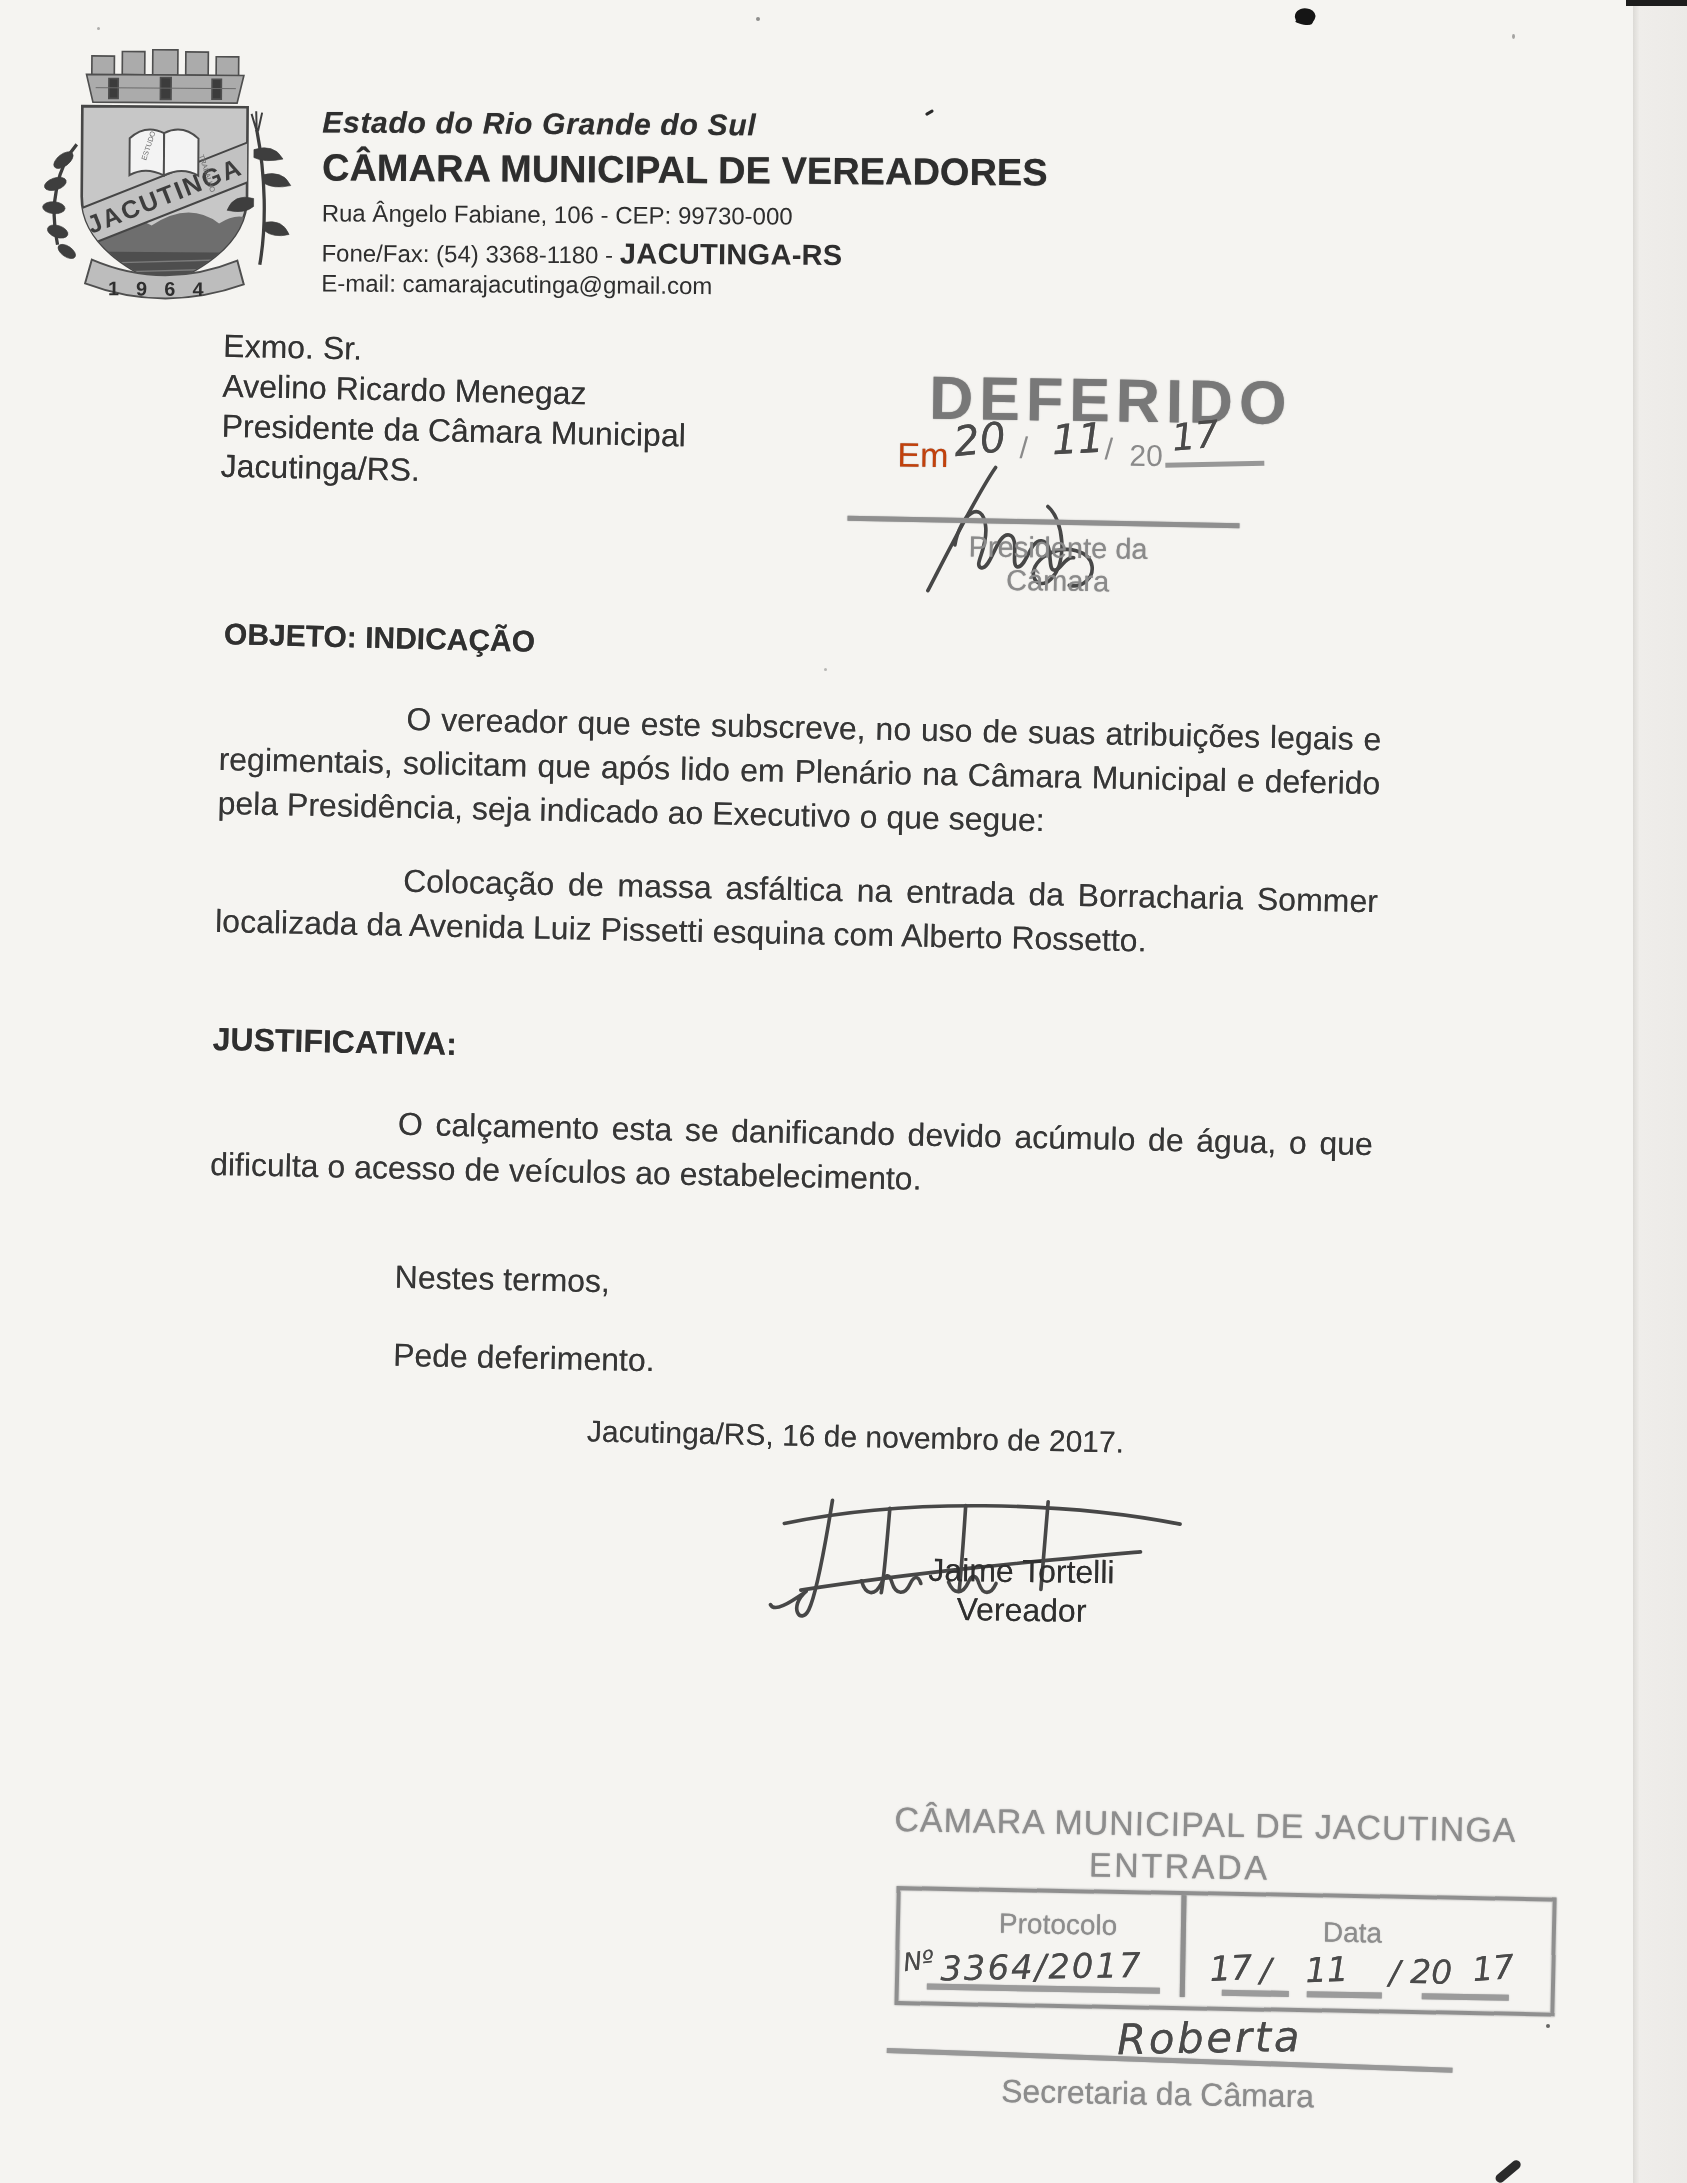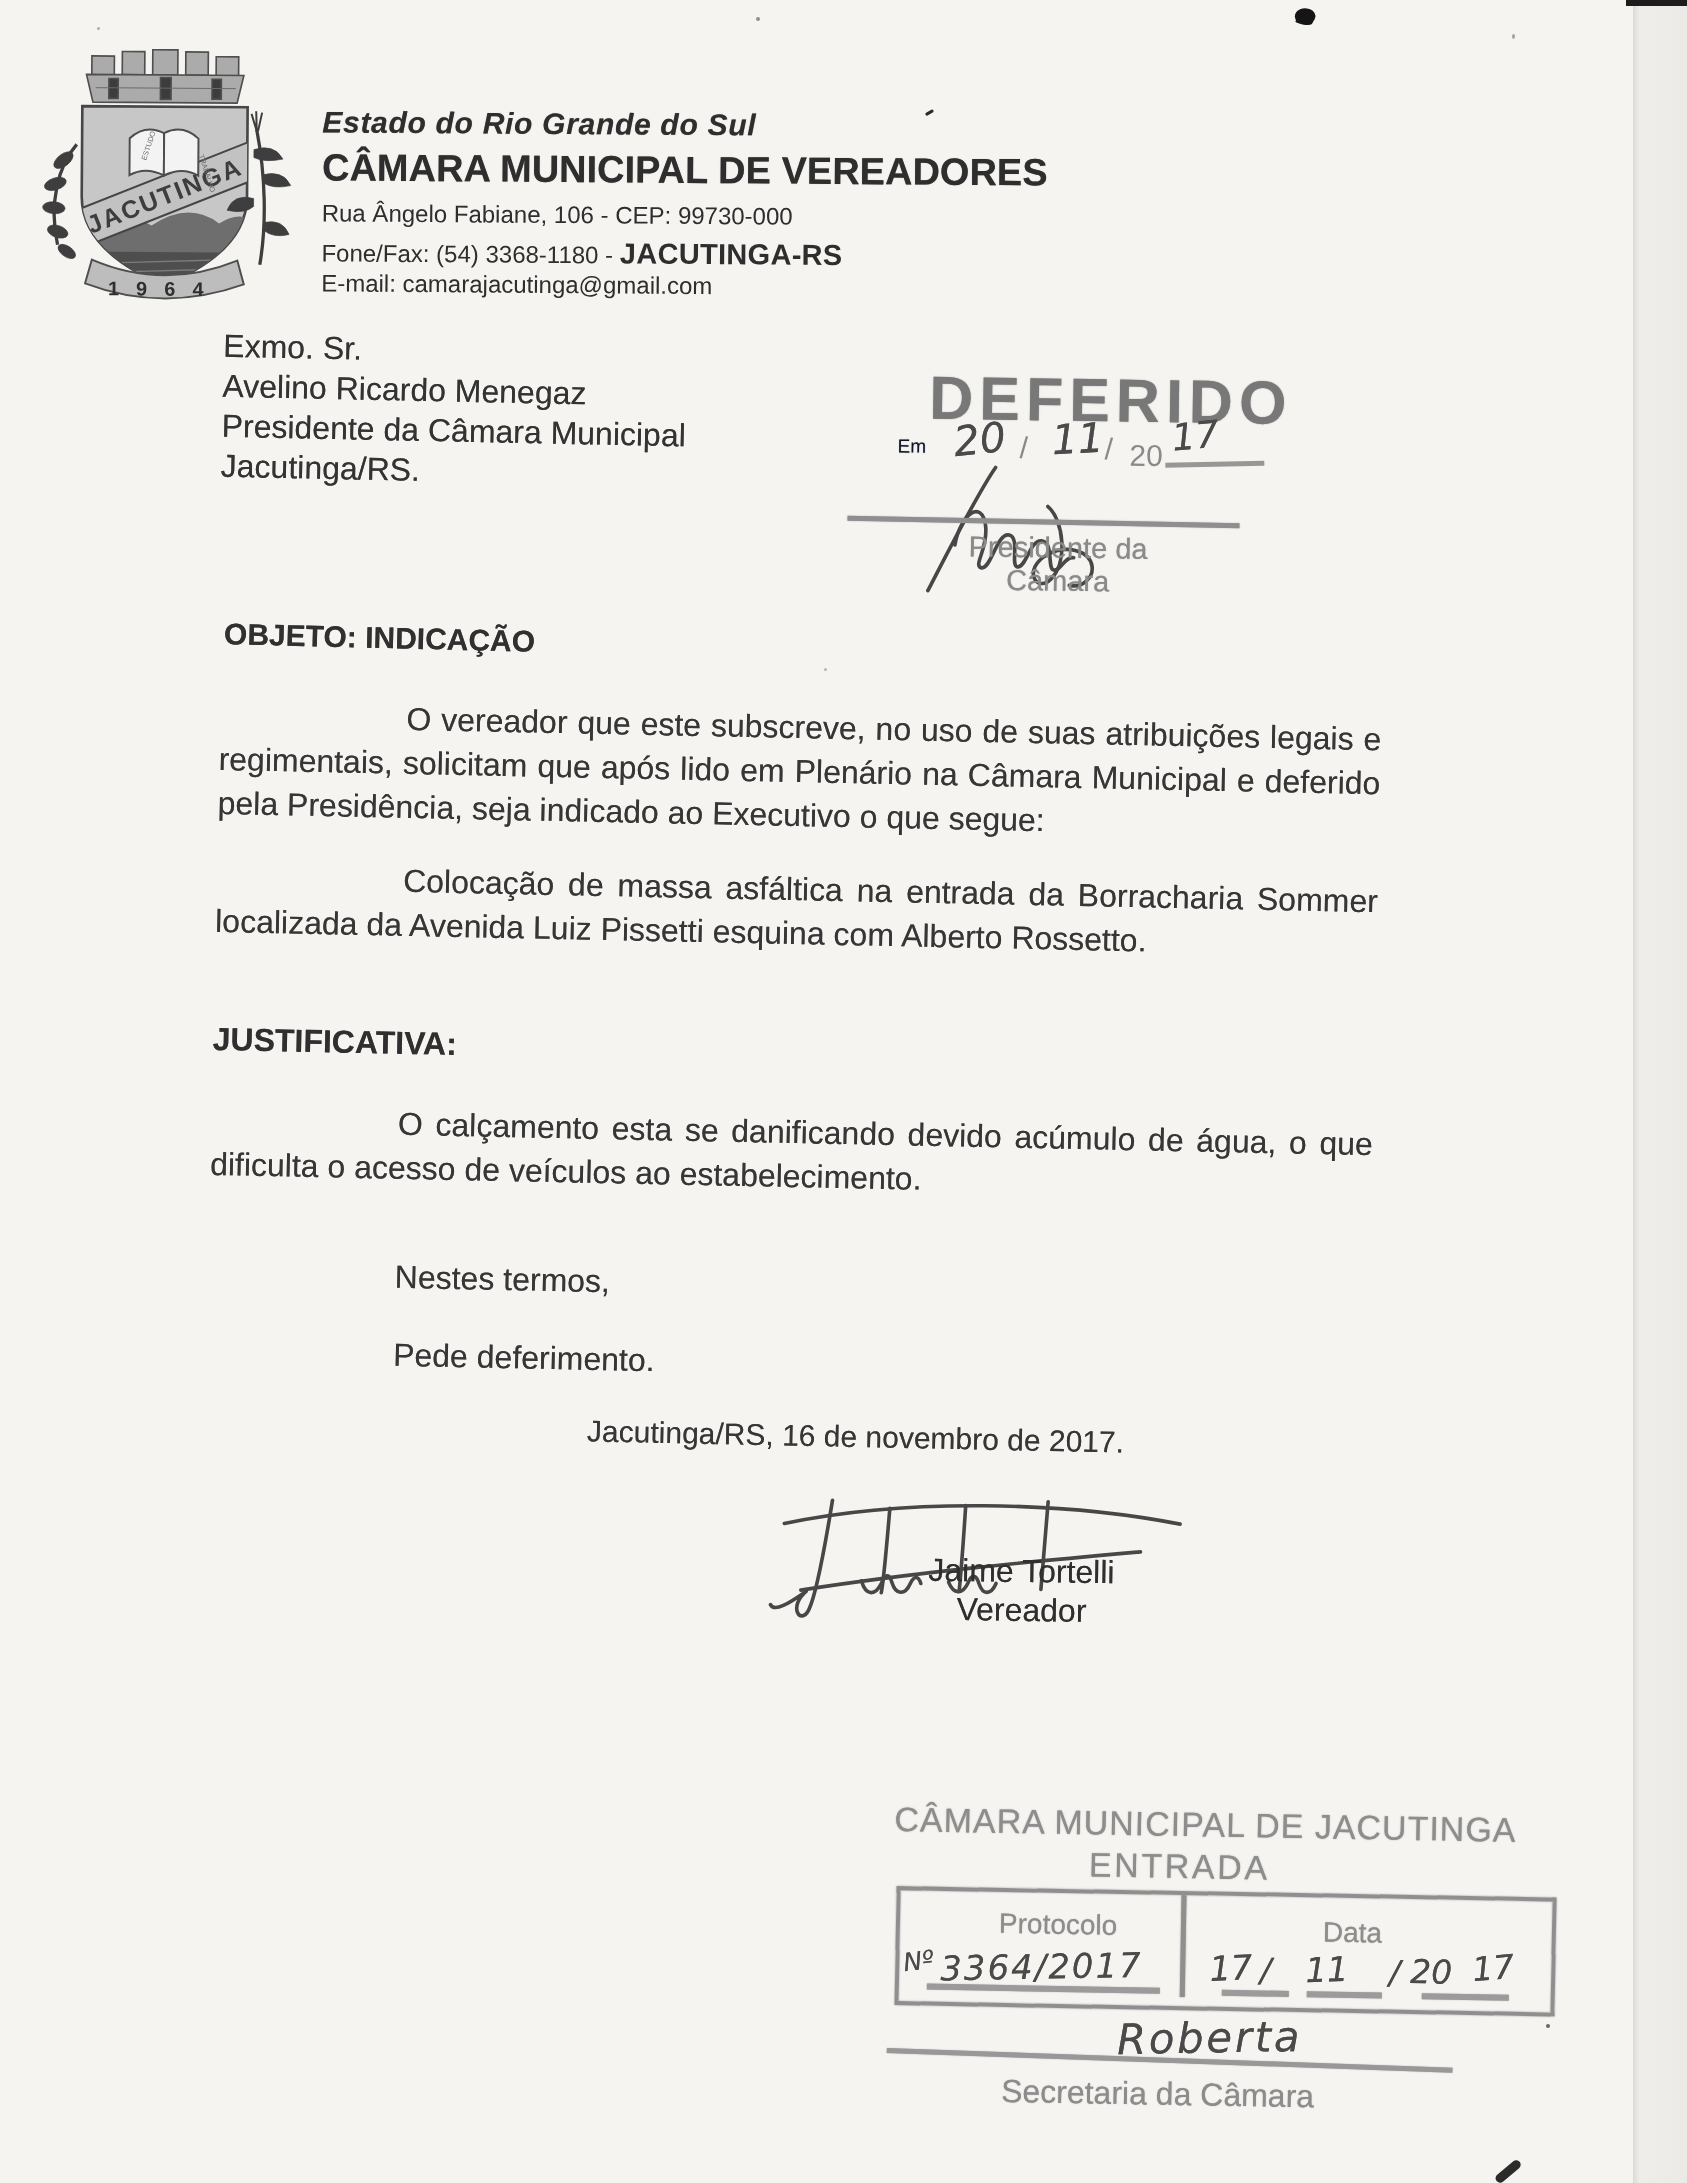--- a/index.html
+++ b/index.html
@@ -34,21 +34,21 @@
   .lh-email{position:absolute;left:0;top:164px;font-size:24px;}
 
   
   .recipient{left:222px;top:332px;width:595px;transform:rotate(1.2deg);font-size:32px;
     line-height:40px;color:#333;text-shadow:0 0 0.4px rgba(40,40,40,.7);}
 
   
   .deferido{left:839px;top:361px;width:490px;height:251px;transform:rotate(.8deg);color:#7e7e7e;}
   .def-title{position:absolute;left:89px;top:4px;font-size:61px;font-weight:bold;letter-spacing:6px;
     color:#787878;text-shadow:0 0 1.3px rgba(120,120,120,.8);}
-  .def-em{position:absolute;left:58px;top:77px;font-size:19px;color:#0f172a;text-shadow:0 0 1px rgba(130,130,130,.8);}
+  .def-em{position:absolute;left:58px;top:77px;font-size:34px;color:#c2410c;text-shadow:0 0 1px rgba(130,130,130,.8);}
   .def-sep{position:absolute;font-size:30px;color:#8a8a8a;}
   .def-yprint{position:absolute;left:290px;top:77px;font-size:30px;color:#8a8a8a;}
   .def-rule{position:absolute;left:9.3px;top:159px;width:392px;height:5.3px;background:#8f8f8f;
     box-shadow:0 0 1.3px #999;transform:rotate(.3deg);}
   .def-role{position:absolute;left:78px;top:171px;width:284px;text-align:center;font-size:29px;
     color:#8a8a8a;text-shadow:0 0 1px rgba(130,130,130,.8);}
   .yr-line{position:absolute;left:326px;top:99px;width:99px;height:4.6px;background:#979797;transform:rotate(-2deg);}
 
   
   .hand{font-family:"DejaVu Sans",sans-serif;font-style:italic;color:#4a4a4a;

